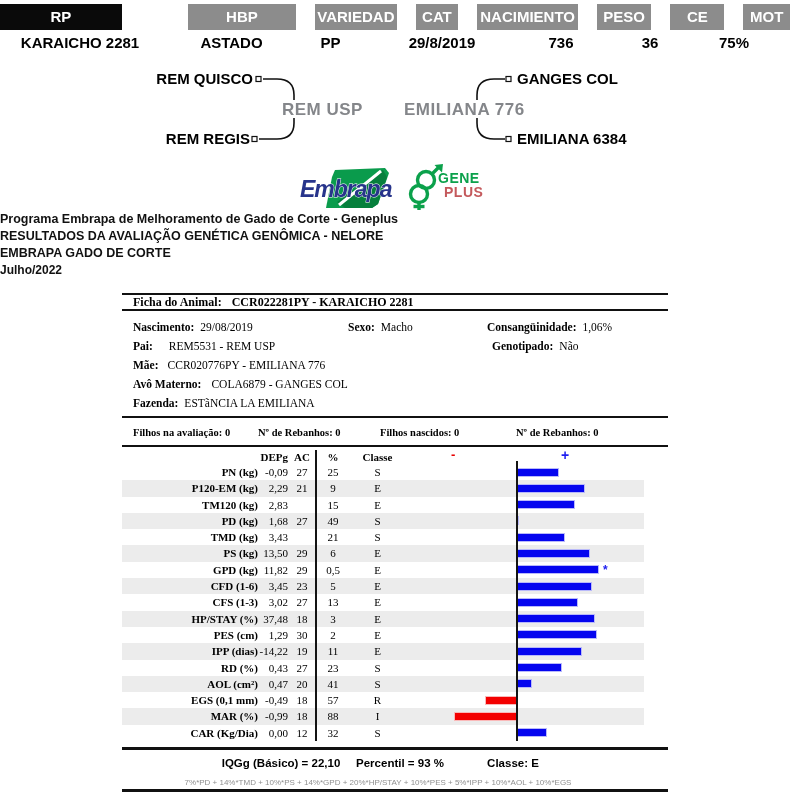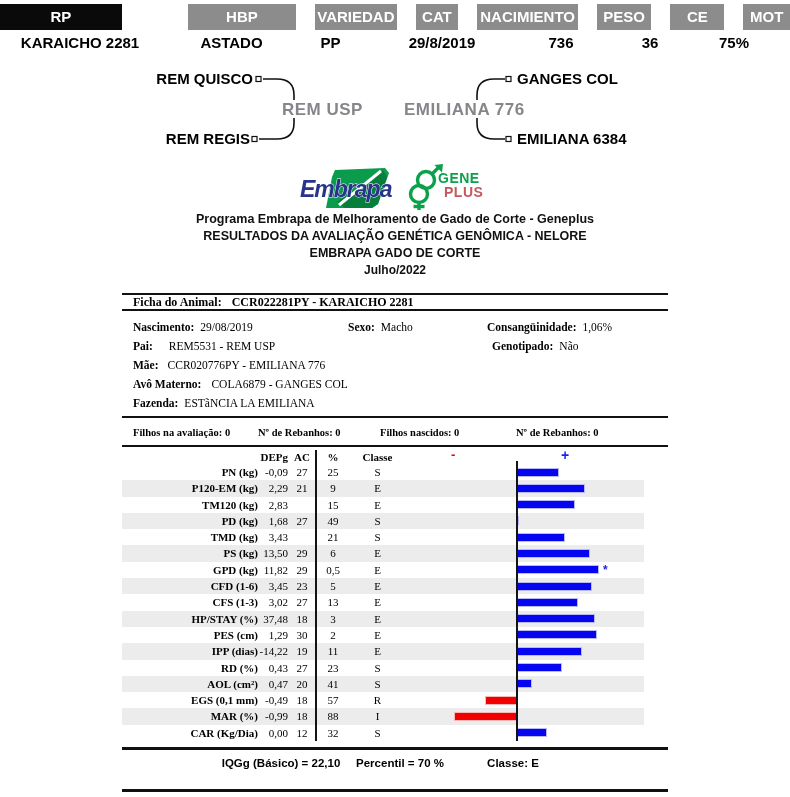--- a/index.html
+++ b/index.html
@@ -15,21 +15,21 @@
   .tt-head{background:#8c8c8c;color:#fff;}
   .tt-head.first{background:#0a0a0a;border-right:3px solid #fff;}
   .tt-val{color:#000;height:25px;line-height:25px;}
 
   
   .ped-name{position:absolute;font-weight:bold;font-size:15px;white-space:nowrap;}
   .ped-parent{position:absolute;font-weight:bold;font-size:17px;color:#84868a;
               letter-spacing:.5px;white-space:nowrap;}
 
   
-  .title-line{position:absolute;left:0;width:790px;text-align:center;font-weight:bold;color:#111;}
+  .title-line{position:absolute;left:0;width:790px;text-align:left;font-weight:bold;color:#111;}
 
   
   .hline{position:absolute;left:122px;width:546px;background:#111;}
 
   
   .serif{font-family:"Liberation Serif",serif;}
   .info-item{position:absolute;font-size:11.5px;white-space:nowrap;}
   .info-item b{margin-right:6px;}
   .stat-item{position:absolute;font-size:10.5px;font-weight:bold;white-space:nowrap;}
 
@@ -369,16 +369,17 @@
           <span class="c-chart">
             <div class="bar pos" style="width: 30px; left: 112px;"></div>
           </span>
         </div>
       </div>
     <div class="vline" style="left:193px;top:0;height:291px;"></div>
     <div class="vline" style="left:394px;top:11px;height:280px;"></div>
   </div>
 
   <span class="foot-item" style="left:281px;">IQGg (Básico) = 22,10</span>
-  <span class="foot-item" style="left:400px;">Percentil = 70 %</span>
+  <span class="foot-item" style="left:400px;">Percentil = 93 %</span>
   <span class="foot-item" style="left:513px;">Classe: E</span>
+  <div id="formula">7%*PD + 14%*TMD + 10%*PS + 14%*GPD + 20%*HP/STAY + 10%*PES + 5%*IPP + 10%*AOL + 10%*EGS</div>
 
 </div>
 
 </body></html>

